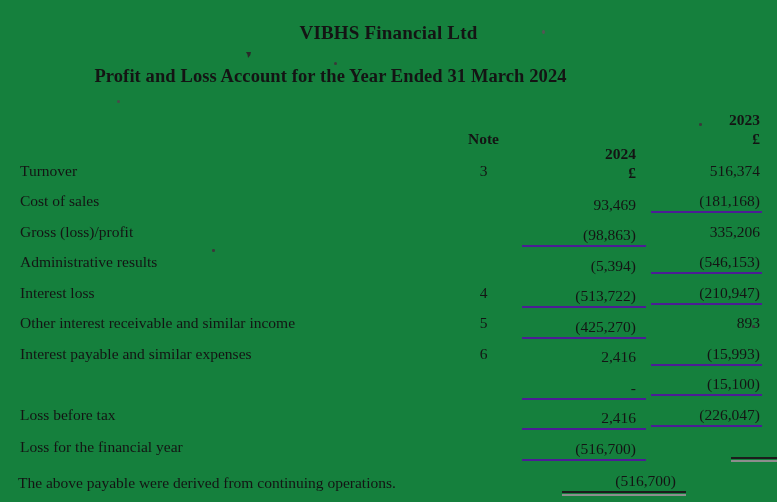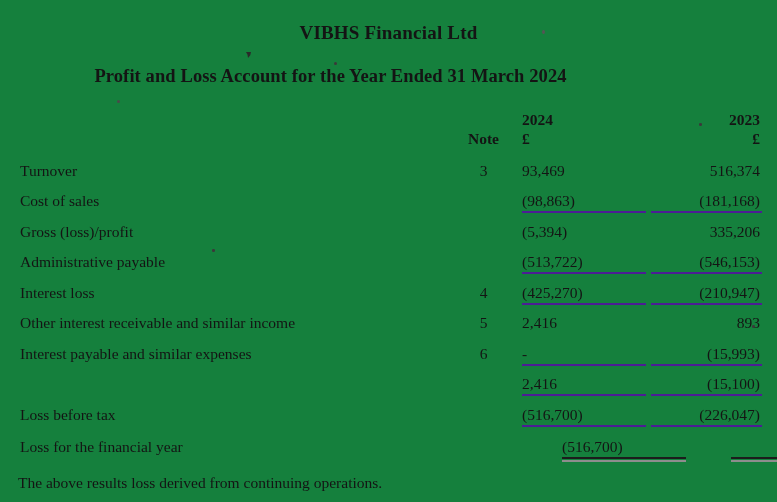--- a/index.html
+++ b/index.html
@@ -34,21 +34,21 @@
     width: 742px;
     display: grid;
     grid-template-columns: 435px 67px 124px 5px 111px;
     height: 20px;
     font-size: 15.5px;
     line-height: 20px;
   }
   .grid-row > div { height: 20px; white-space: nowrap; }
   .c-label  { text-align: left; }
   .c-note   { text-align: center; padding-right: 10px; }
-  .c-2024   { text-align: left; padding-right: 10px; }
+  .c-2024   { text-align: right; padding-right: 10px; margin-top: 34px; }
   .c-gap    { }
   .c-2023   { text-align: right; padding-right: 2px; }
   .hdr { font-weight: 700; }
   .hdr-a { top: 110px; }
   .hdr-b { top: 129px; }
   .ul-single { border-bottom: 2px solid #4c1d95; }
   .ul-double { border-bottom: 2px solid #1c1c1c; position: relative; }
   .ul-double::after {
     content: "";
     position: absolute;
@@ -116,21 +116,21 @@
       <div class="c-2023 ul-single">(181,168)</div>
     </div>
       <div class="grid-row" style="top: 221.5px;">
       <div class="c-label">Gross (loss)/profit</div>
       <div class="c-note"></div>
       <div class="c-2024">(5,394)</div>
       <div class="c-gap"></div>
       <div class="c-2023">335,206</div>
     </div>
       <div class="grid-row" style="top: 252px;">
-      <div class="c-label">Administrative payable</div>
+      <div class="c-label">Administrative results</div>
       <div class="c-note"></div>
       <div class="c-2024 ul-single">(513,722)</div>
       <div class="c-gap"></div>
       <div class="c-2023 ul-single">(546,153)</div>
     </div>
       <div class="grid-row" style="top: 282.5px;">
       <div class="c-label">Interest loss</div>
       <div class="c-note">4</div>
       <div class="c-2024 ul-single">(425,270)</div>
       <div class="c-gap"></div>
@@ -166,21 +166,21 @@
     </div>
       <div class="grid-row" style="top: 437px; gap: 20px;">
       <div class="c-label">Loss for the financial year</div>
       <div class="c-note"></div>
       <div class="c-2024 ul-double">(516,700)</div>
       <div class="c-gap"></div>
       <div class="c-2023 ul-double">(226,047)</div>
     </div>
     </div>
 
-  <div class="footnote">The above results loss derived from continuing operations.</div>
+  <div class="footnote">The above payable were derived from continuing operations.</div>
 
   <div class="speck flag" style="left:246px; top:52px;"></div>
   <div class="speck" style="left:542px; top:30px; width:3px; height:4px; background:#555;"></div>
   <div class="speck" style="left:334px; top:62px; width:2.5px; height:3px;"></div>
   <div class="speck" style="left:117px; top:100px; width:3px; height:3px; background:#4a4a4a;"></div>
   <div class="speck" style="left:212px; top:249px; width:2.5px; height:2.5px;"></div>
   <div class="speck" style="left:699px; top:123px; width:2.5px; height:2.5px;"></div>
   <div class="speck" style="left:752px; top:325px; width:2.5px; height:2.5px;"></div>
 
 </div>

